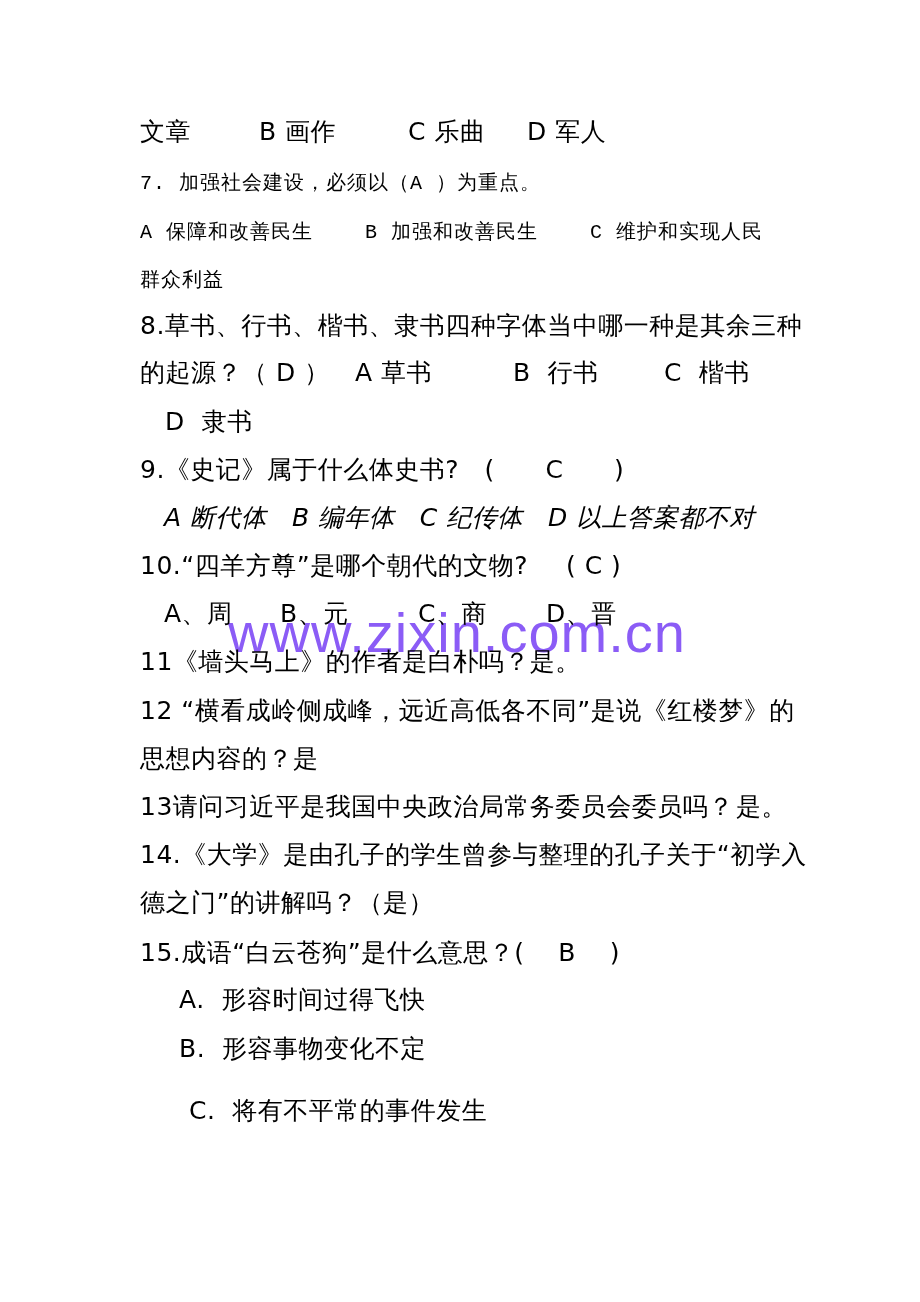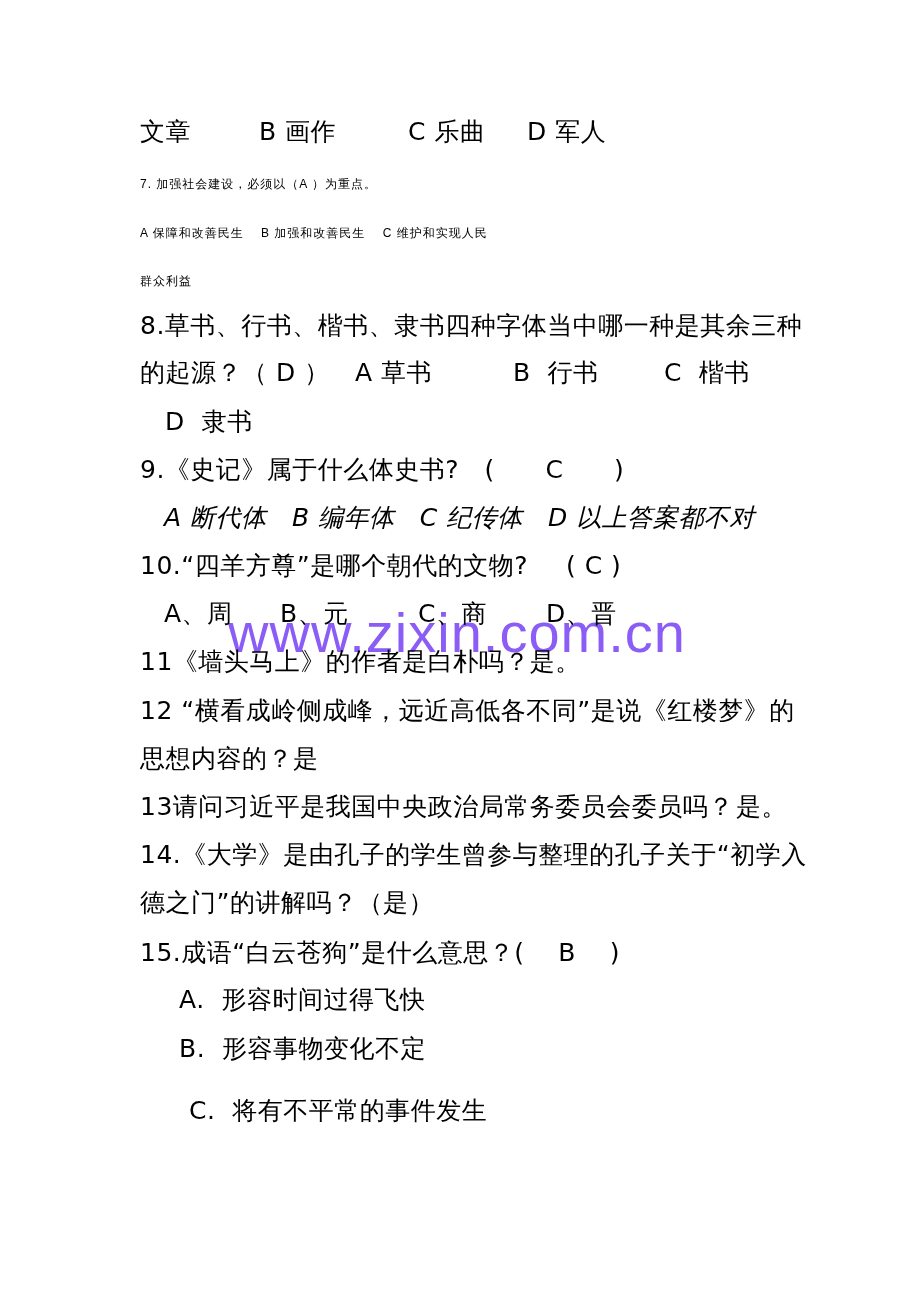--- a/index.html
+++ b/index.html
@@ -1,20 +1,20 @@
 <!DOCTYPE html>
 <html><head>
 <meta charset="utf-8">
 <style>
   html, body { margin: 0; padding: 0; background: #ffffff; }
   body { width: 920px; height: 1302px; position: relative; overflow: hidden;
          font-family: "DejaVu Sans", "Liberation Sans", sans-serif; color: #000; }
   .line { position: absolute; left: 140px; font-size: 25px; line-height: 28px;
           white-space: pre; font-weight: 500; letter-spacing: 0.5px; }
-  .line.alt { font-family: Liberation Sans, sans-serif; letter-spacing: 1px; font-size: 12px; }
+  .line.alt { font-family: Liberation Mono, monospace; letter-spacing: 1px; font-size: 20px; }
   .seg { position: absolute; white-space: pre; }
   .watermark { position: absolute; left: 228px; top: 600px; font-size: 56px; color: #8b5cf6;
                font-family: Liberation Sans, sans-serif; letter-spacing: 1px; z-index: 0; white-space: pre; }
   .line, .seg { z-index: 1; }
 </style>
 </head>
 <body>
 
 <div class="watermark">www.zixin.com.cn</div>
 

